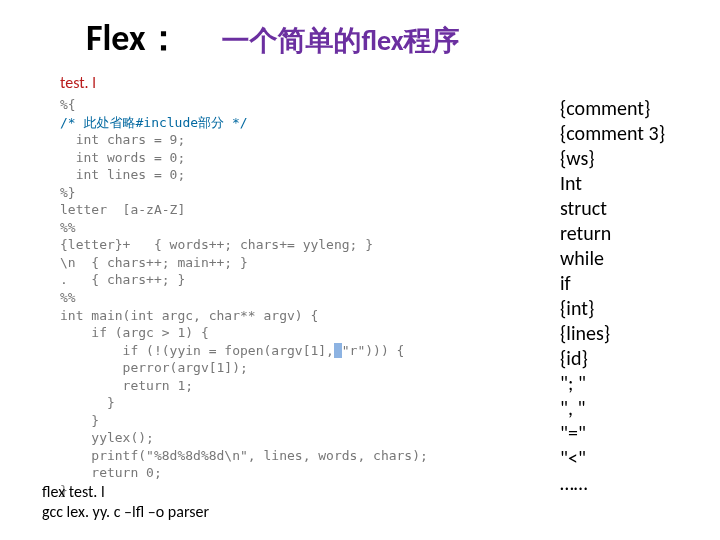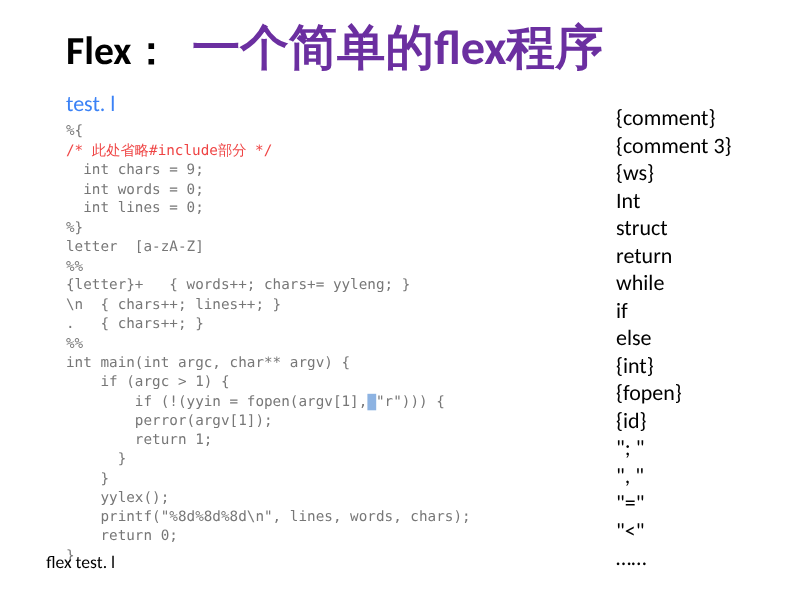--- a/index.html
+++ b/index.html
@@ -13,49 +13,50 @@
   }
   .slide {
     width: 100%;
     height: 100%;
     padding: 14px 40px 20px 60px;
     position: relative;
   }
   .title-row {
     display: flex;
     align-items: baseline;
-    gap: 19px;
+    gap: 40px;
+    margin-left: 26px;
   }
   .title-label {
     font-size: 36px;
     font-weight: 700;
     color: #000;
   }
   .title-main {
-    font-size: 44px;
+    font-size: 28px;
     font-weight: 700;
     color: #6b2fa0;
   }
   .filename {
-    font-size: 20px;
-    color: #3b82f6;
+    font-size: 16px;
+    color: #b91c1c;
     margin-top: 10px;
   }
   .code-area {
     margin-top: 4px;
     width: 370px;
   }
   .code-area pre {
     font-family: "Consolas", monospace;
     font-size: 13px;
     line-height: 1.35;
     color: #777;
     white-space: pre;
   }
-  .code-area .comment { color: #ef4444; }
+  .code-area .comment { color: #0369a1; }
   .cmds {
     position: absolute;
     left: 42px;
     bottom: 18px;
     font-size: 16px;
     line-height: 1.25;
     color: #000;
   }
   .tokens {
     position: absolute;
@@ -83,52 +84,52 @@
   <div class="code-area">
     <pre><span>%{</span>
 <span class="comment">/* 此处省略#include部分 */</span>
 <span>  int chars = 9;</span>
 <span>  int words = 0;</span>
 <span>  int lines = 0;</span>
 <span>%}</span>
 <span>letter  [a-zA-Z]</span>
 <span>%%</span>
 <span>{letter}+   { words++; chars+= yyleng; }</span>
-<span>\n  { chars++; lines++; }</span>
+<span>\n  { chars++; main++; }</span>
 <span>.   { chars++; }</span>
 <span>%%</span>
 <span>int main(int argc, char** argv) {</span>
 <span>    if (argc &gt; 1) {</span>
 <span>        if (!(yyin = fopen(argv[1],</span><span class="sel"> </span><span>"r"))) {</span>
 <span>        perror(argv[1]);</span>
 <span>        return 1;</span>
 <span>      }</span>
 <span>    }</span>
 <span>    yylex();</span>
 <span>    printf("%8d%8d%8d\n", lines, words, chars);</span>
 <span>    return 0;</span>
 <span>}</span></pre>
   </div>
 
   <div class="cmds">
     <div>flex test. l</div>
+    <div>gcc  lex. yy. c –lfl –o parser</div>
   </div>
 
   <div class="tokens">
     <div>{comment}</div>
     <div>{comment 3}</div>
     <div>{ws}</div>
     <div>Int</div>
     <div>struct</div>
     <div>return</div>
     <div>while</div>
     <div>if</div>
-    <div>else</div>
     <div>{int}</div>
-    <div>{fopen}</div>
+    <div>{lines}</div>
     <div>{id}</div>
     <div>"; "</div>
     <div>", "</div>
     <div>"="</div>
     <div>"&lt;"</div>
     <div>……</div>
   </div>
 
 </div>
 

